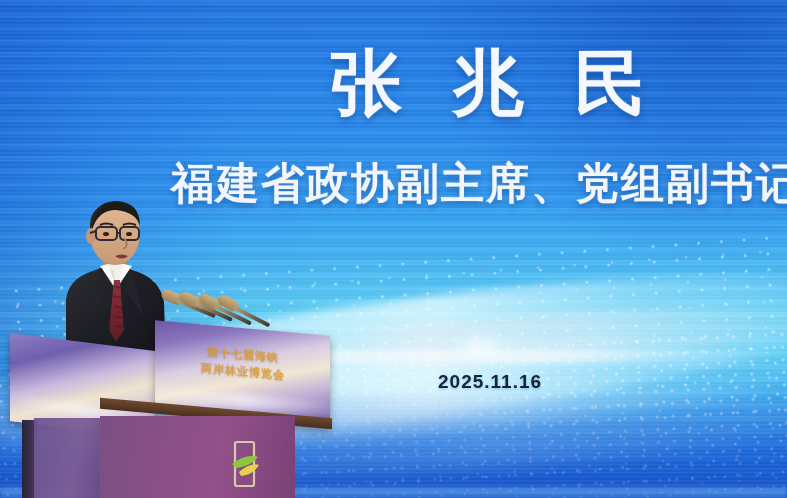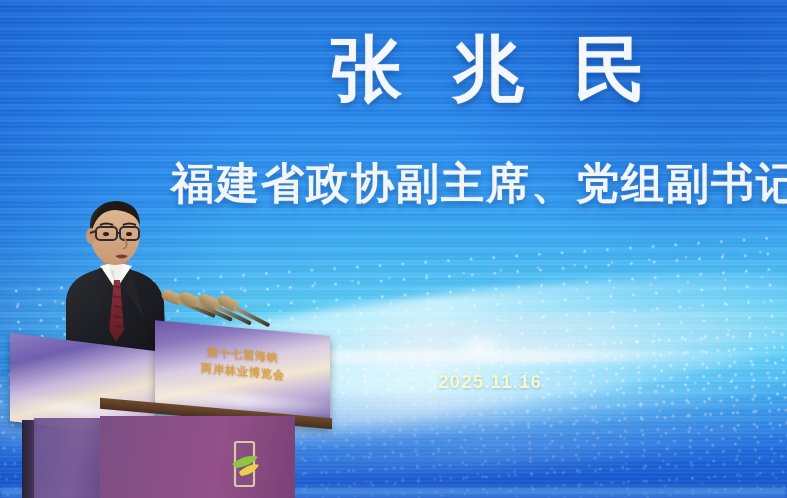--- a/index.html
+++ b/index.html
@@ -133,21 +133,21 @@
 
   
   .pale-band{
     position:absolute;left:24%;top:70.2%;width:74%;height:2.6%;
     background:linear-gradient(90deg,rgba(255,255,255,0) 0%,rgba(245,252,255,.55) 25%,rgba(250,254,255,.62) 60%,rgba(255,255,255,0) 100%);
     filter:blur(2.5px);
   }
 
   
   .name-title{
-    position:absolute;left:330px;top:34px;
+    position:absolute;left:330px;top:48px;
     font-family:"Liberation Serif","DejaVu Serif",serif;
     font-size:72px;font-weight:700;color:#f4f7fb;
     letter-spacing:16px;line-height:1;
     white-space:nowrap;
     text-shadow:0 3px 7px rgba(8,52,130,.52), 0 0 2px rgba(255,255,255,.4);
   }
   .role-title{
     position:absolute;left:171px;top:160px;
     font-family:"Liberation Serif","DejaVu Serif",serif;
     font-size:43px;font-weight:700;color:#f2f6fb;
@@ -159,21 +159,21 @@
     position:absolute;left:427px;top:344px;
     font-family:"Liberation Sans",sans-serif;
     font-size:15px;font-weight:700;color:#eef9ff;
     letter-spacing:2px;white-space:nowrap;
     opacity:.92;
     text-shadow:0 1px 3px rgba(40,130,200,.45);
   }
   .date-text{
     position:absolute;left:438px;top:371px;
     font-family:"Liberation Sans",sans-serif;
-    font-size:19px;font-weight:700;color:#fef9c3;
+    font-size:19px;font-weight:700;color:#0f172a;
     letter-spacing:1px;white-space:nowrap;
     opacity:.94;
     text-shadow:0 1px 3px rgba(40,130,200,.45);
   }
 
   
   .podium-wrap{position:absolute;left:0;top:300px;width:380px;height:198px;}
 
   .podium-top-left{
     position:absolute;left:10px;top:42px;width:145px;height:88px;

